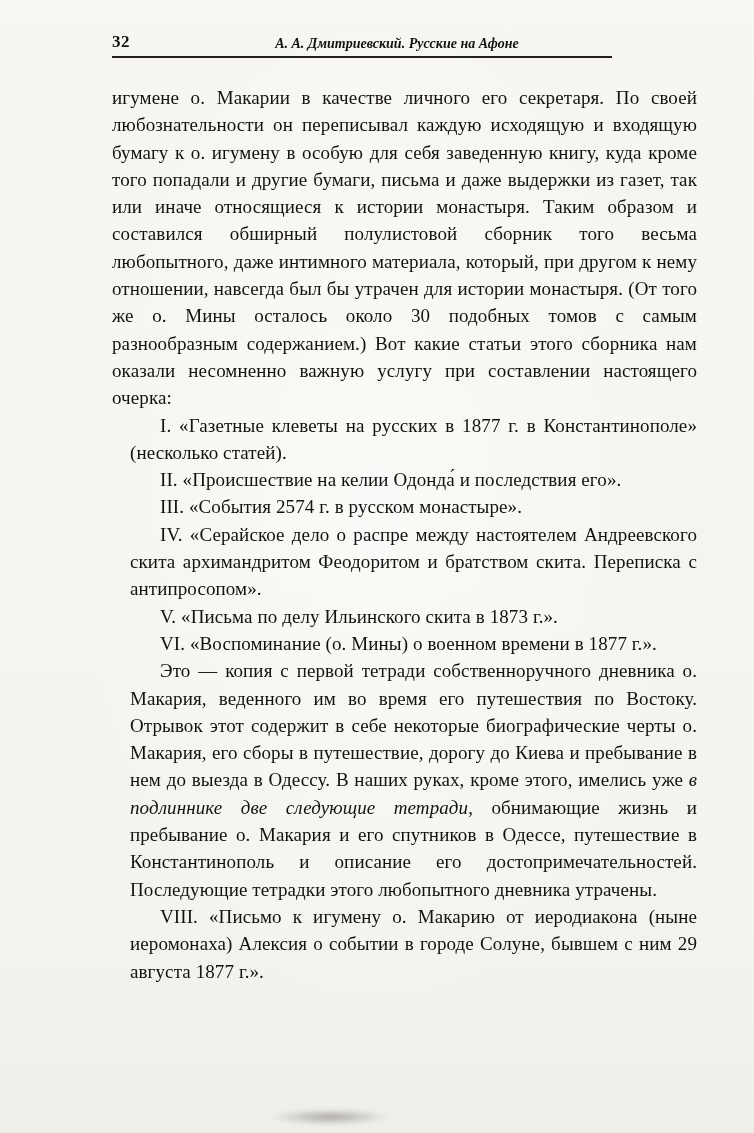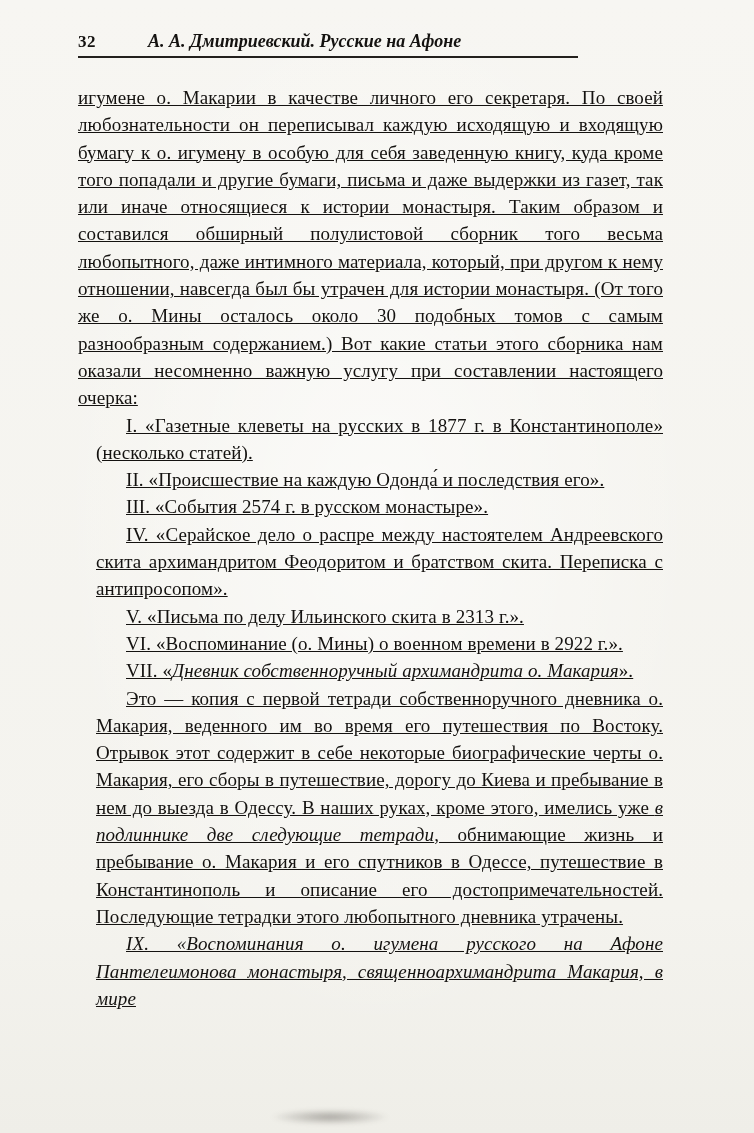--- a/index.html
+++ b/index.html
@@ -15,21 +15,21 @@
     overflow: hidden;
   }
   .page {
     position: relative;
     width: 754px;
     height: 1133px;
     background:
       radial-gradient(ellipse at 50% 45%, rgba(255,255,255,0.55) 0%, rgba(255,255,255,0) 60%),
       linear-gradient(180deg, #f7f6f2 0%, #f4f3ee 80%, #efeee8 100%);
     box-sizing: border-box;
-    padding: 30px 84px 0 78px;
+    padding: 30px 84px 0 112px;
   }
   
   .running-header {
     position: relative;
     width: 500px;
     height: 26px;
     border-bottom: 2px solid #23201d;
     margin-bottom: 2px;
   }
   .page-number {
@@ -38,31 +38,30 @@
     bottom: 4px;
     font-size: 17px;
     font-weight: 700;
     letter-spacing: 0.5px;
   }
   .running-title {
     position: absolute;
     left: 70px;
     right: 0;
     bottom: 4px;
-    text-align: left;
-    font-size: 18px;
+    text-align: center;
+    font-size: 14px;
     font-style: italic;
     font-weight: 700;
     white-space: nowrap;
   }
   
   .text-body {
     margin-top: 26px;
     width: 585px;
-    text-decoration: underline;
   }
   .para {
     margin: 0;
     font-size: 19px;
     line-height: 27.3px;
     text-align: justify;
     font-weight: 500;
     letter-spacing: 0.1px;
   }
   .para.indent {
@@ -89,25 +88,24 @@
 
   <div class="running-header">
     <span class="page-number">32</span>
     <span class="running-title">А. А. Дмитриевский. Русские на Афоне</span>
   </div>
 
   <div class="text-body">
 
   <p class="para"><span>игумене о. Макарии в качестве личного его секретаря. По своей любознательности он переписывал каждую исходящую и входящую бумагу к о. игумену в особую для себя заведенную книгу, куда кроме того попадали и другие бумаги, письма и даже выдержки из газет, так или иначе относящиеся к истории монастыря. Таким образом и составился обширный полулистовой сборник того весьма любопытного, даже интимного материала, который, при другом к нему отношении, навсегда был бы утрачен для истории монастыря. (От того же о. Мины осталось около 30 подобных томов с самым разнообразным содержанием.) Вот какие статьи этого сборника нам оказали несомненно важную услугу при составлении настоящего очерка:</span></p>
       <p class="para indent"><span>I. «Газетные клеветы на русских в 1877 г. в Константинополе» (несколько статей).</span></p>
-      <p class="para indent"><span>II. «Происшествие на каждую Одонда́ и последствия его».</span></p>
+      <p class="para indent"><span>II. «Происшествие на келии Одонда́ и последствия его».</span></p>
       <p class="para indent"><span>III. «События 2574 г. в русском монастыре».</span></p>
       <p class="para indent"><span>IV. «Серайское дело о распре между настоятелем Андреевского скита архимандритом Феодоритом и братством скита. Переписка с антипросопом».</span></p>
-      <p class="para indent"><span>V. «Письма по делу Ильинского скита в 2313 г.».</span></p>
-      <p class="para indent"><span>VI. «Воспоминание (о. Мины) о военном времени в 2922 г.».</span></p>
-      <p class="para indent"><span>VII. «</span><span class="italic">Дневник собственноручный архимандрита о. Макария</span><span>».</span></p>
+      <p class="para indent"><span>V. «Письма по делу Ильинского скита в 1873 г.».</span></p>
+      <p class="para indent"><span>VI. «Воспоминание (о. Мины) о военном времени в 1877 г.».</span></p>
       <p class="para indent"><span>Это — копия с первой тетради собственноручного дневника о. Макария, веденного им во время его путешествия по Востоку. Отрывок этот содержит в себе некоторые биографические черты о. Макария, его сборы в путешествие, дорогу до Киева и пребывание в нем до выезда в Одессу. В наших руках, кроме этого, имелись уже </span><span class="italic">в подлиннике две следующие тетради</span><span>, обнимающие жизнь и пребывание о. Макария и его спутников в Одессе, путешествие в Константинополь и описание его достопримечательностей. Последующие тетрадки этого любопытного дневника утрачены.</span></p>
-      <p class="para indent"><span class="italic">IX. «Воспоминания о. игумена русского на Афоне Пантелеимонова монастыря, священноархимандрита Макария, в мире</span></p>
+      <p class="para indent"><span>VIII. «Письмо к игумену о. Макарию от иеродиакона (ныне иеромонаха) Алексия о событии в городе Солуне, бывшем с ним 29 августа 1877 г.».</span></p>
     </div>
 
   <div class="binding-shadow"></div>
 
 </div>
 
 </body></html>

